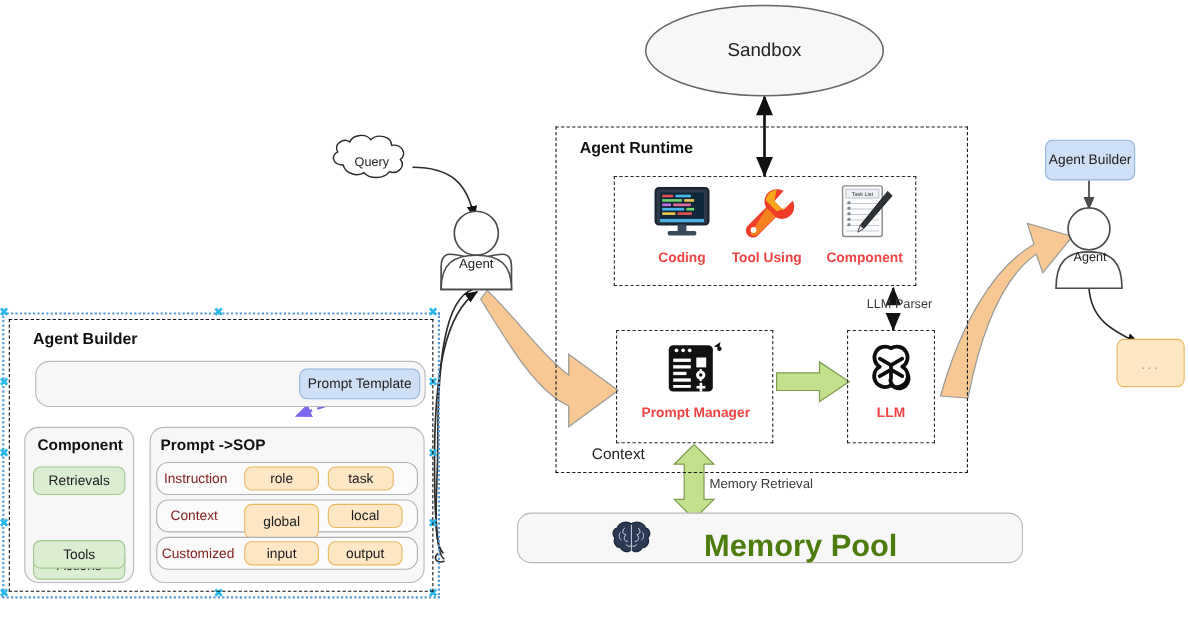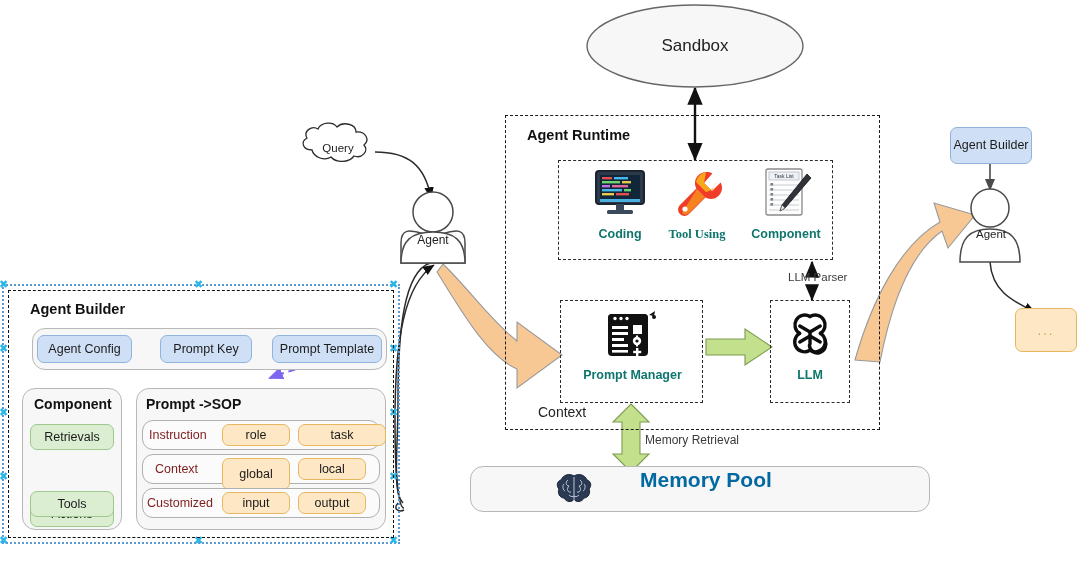--- a/index.html
+++ b/index.html
@@ -26,21 +26,21 @@
   .chip{border-radius:7px;display:flex;align-items:center;justify-content:center;
         font-size:12.5px;line-height:1;}
   .chip-blue{background:#cfe0f6;border:1.2px solid #8fb4dd;color:#1b1b1b;}
   .chip-green{background:#dbeed2;border:1.2px solid #9fc98c;color:#1b1b1b;}
   .chip-orange{background:#fde7c4;border:1.3px solid #e8b860;color:#1b1b1b;}
 
   .sectitle{font-weight:bold;font-size:14.5px;color:#111;}
   .rowlabel{font-size:12.5px;color:#7f1d1d;}
 
   svg{position:absolute;left:0;top:0;overflow:visible;}
-  .capt{font-size:12.5px;font-weight:bold;color:#0f766e;}
+  .capt{font-size:12.5px;font-weight:bold;color:#ef4444;}
   .edgelbl{font-size:11.5px;color:#3a3a3a;}
 </style>
 </head>
 <body>
 
 <div id="canvas">
 
   <svg width="1080" height="563">
     <defs>
       <marker id="ah" markerWidth="9" markerHeight="9" refX="7.2" refY="3.2" orient="auto">
@@ -185,21 +185,21 @@
   <div class="lbl capt" style="left:580px;top:225px;width:80px;height:18px;">Coding</div>
 
   <div class="abs" style="left:670px;top:168px;width:52px;height:50px;">
     <svg width="52" height="50" viewBox="0 0 52 50">
       <path d="M36,4 C30,4 25,9 25,15 c0,2 0.5,4 1.4,5.6 L10,37 c-2.5,2.5 -2.5,6.5 0,9 c2.5,2.5 6.5,2.5 9,0 L35.4,29.6 C37,30.5 38.9,31 41,31 c6,0 11,-5 11,-11 c0,-2 -0.5,-3.8 -1.4,-5.4 L42,23 L34,15 L42.4,5.4 C40.8,4.5 38.9,4 36,4 Z" fill="#ef3d2a"></path>
       <path d="M36,4 C31,5 27,9 26,14 l10,10 c5,-1 9,-5 10,-10 L42,23 L34,15 Z" fill="#f9a61a"></path>
       <path d="M27,21 L35,29 L19,45 c-2,2 -5,2 -7,0 L27,21 Z" fill="#f9a61a" opacity="0.65"></path>
       <circle cx="15" cy="41" r="2.6" fill="#fff"></circle>
     </svg>
   </div>
-  <div class="lbl capt" style="left:655px;top:225px;width:84px;height:18px;font-family:Liberation Serif, serif;">Tool Using</div>
+  <div class="lbl capt" style="left:655px;top:225px;width:84px;height:18px;">Tool Using</div>
 
   <div class="abs" style="left:758px;top:166px;width:56px;height:54px;">
     <svg width="56" height="54" viewBox="0 0 56 54">
       <rect x="8" y="3" width="36" height="46" rx="2" fill="#fdfdfd" stroke="#8a8a8a" stroke-width="1.3"></rect>
       <rect x="11" y="6" width="30" height="8" fill="#eef1f5" stroke="#b6bcc4" stroke-width="0.8"></rect>
       <text x="26" y="12" font-size="5" text-anchor="middle" fill="#333" font-family="sans-serif">Task List</text>
       <g stroke="#b9c0c8" stroke-width="0.8">
         <line x1="11" y1="19" x2="41" y2="19"></line>
           <line x1="11" y1="24" x2="41" y2="24"></line>
         <line x1="11" y1="29" x2="41" y2="29"></line>
@@ -279,46 +279,40 @@
         <path d="M18,5 L18,28"></path>
         <path d="M12,8 C9,10 10,14 13,14 C10,17 12,21 15,20"></path>
         <path d="M24,8 C27,10 26,14 23,14 C26,17 24,21 21,20"></path>
         <path d="M8,12 C6,14 7,18 9,19"></path>
         <path d="M28,12 C30,14 29,18 27,19"></path>
         <path d="M13,23 C15,25 17,25 18,24"></path>
         <path d="M23,23 C21,25 19,25 18,24"></path>
       </g>
     </svg>
   </div>
-  <div class="abs" style="left:640px;top:468px;font-size:21px;font-weight:bold;color:#0369a1;">Memory Pool</div>
+  <div class="abs" style="left:640px;top:480px;font-size:28px;font-weight:bold;color:#4d7c0f;">Memory Pool</div>
 
   <div class="abs selframe" style="left:2px;top:284px;width:398px;height:260px;">
     <span class="handle" style="left:-5px;top:-6px;">✖</span>
     <span class="handle" style="left:190px;top:-6px;">✖</span>
     <span class="handle" style="left:385px;top:-6px;">✖</span>
     <span class="handle" style="left:-5px;top:122px;">✖</span>
     <span class="handle" style="left:385px;top:122px;">✖</span>
     <span class="handle" style="left:-5px;top:250px;">✖</span>
     <span class="handle" style="left:190px;top:250px;">✖</span>
     <span class="handle" style="left:385px;top:250px;">✖</span>
     <span class="handle" style="left:-5px;top:58px;">✖</span>
     <span class="handle" style="left:-5px;top:186px;">✖</span>
     <span class="handle" style="left:385px;top:58px;">✖</span>
     <span class="handle" style="left:385px;top:186px;">✖</span>
   </div>
   <div class="abs dashbox" style="left:8px;top:290px;width:386px;height:248px;border-style:dashed;border-color:#111;"></div>
   <div class="abs sectitle" style="left:30px;top:301px;">Agent Builder</div>
 
   <div class="abs panel" style="left:32px;top:328px;width:355px;height:42px;"></div>
-  <div class="abs chip chip-blue" style="left:37px;top:335px;width:95px;height:28px;">
-    <span>Agent Config</span>
-  </div>
-  <div class="abs chip chip-blue" style="left:160px;top:335px;width:92px;height:28px;">
-    <span>Prompt Key</span>
-  </div>
   <div class="abs chip chip-blue" style="left:272px;top:335px;width:110px;height:28px;">
     <span>Prompt Template</span>
   </div>
 
   <div class="abs panel" style="left:22px;top:388px;width:100px;height:142px;"></div>
   <div class="abs sectitle" style="left:34px;top:396px;font-size:14px;">Component</div>
   <div class="abs chip chip-green" style="left:30px;top:424px;width:84px;height:26px;">
     <span>Retrievals</span>
   </div>
   <div class="abs chip chip-green" style="left:30px;top:457px;width:84px;height:26px;margin-top:44px;">
@@ -329,21 +323,21 @@
   </div>
 
   <div class="abs panel" style="left:136px;top:388px;width:250px;height:142px;"></div>
   <div class="abs sectitle" style="left:146px;top:396px;font-size:14px;">Prompt -&gt;SOP</div>
 
   <div class="abs panel-white" style="left:142px;top:420px;width:238px;height:30px;"></div>
   <div class="abs rowlabel" style="left:149px;top:428px;">Instruction</div>
   <div class="abs chip chip-orange" style="left:222px;top:424px;width:68px;height:22px;">
     <span>role</span>
   </div>
-  <div class="abs chip chip-orange" style="left:298px;top:424px;width:88px;height:22px;">
+  <div class="abs chip chip-orange" style="left:298px;top:424px;width:60px;height:22px;">
     <span>task</span>
   </div>
 
   <div class="abs panel-white" style="left:142px;top:454px;width:238px;height:30px;"></div>
   <div class="abs rowlabel" style="left:155px;top:462px;">Context</div>
   <div class="abs chip chip-orange" style="left:222px;top:458px;width:68px;height:32px;">
     <span>global</span>
   </div>
   <div class="abs chip chip-orange" style="left:298px;top:458px;width:68px;height:22px;">
     <span>local</span>

